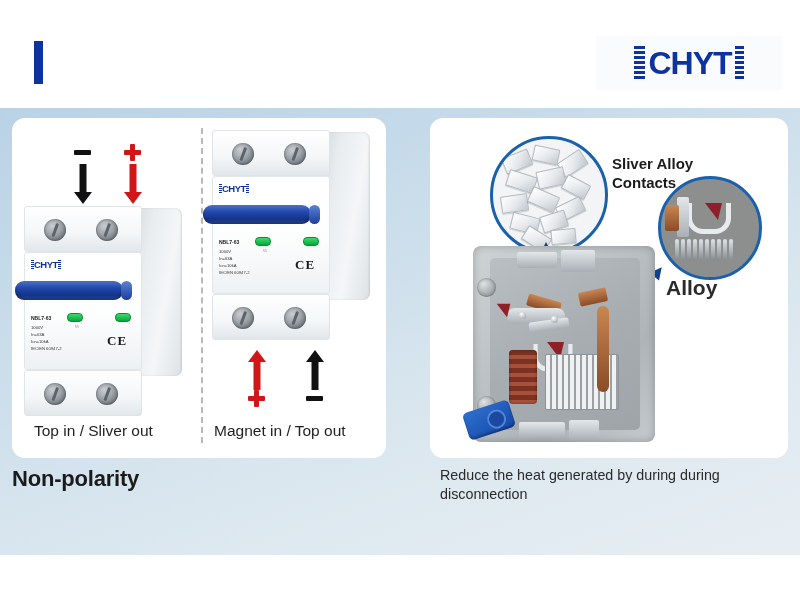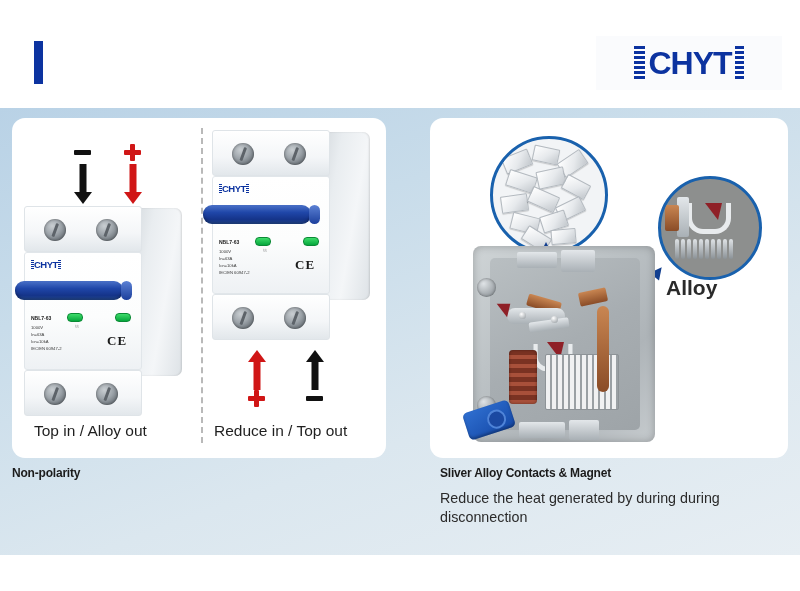--- a/index.html
+++ b/index.html
@@ -39,21 +39,21 @@
 
   
   .card{position:absolute;background:#ffffff;border-radius:13px;overflow:hidden;}
   #card-left{left:12px;top:118px;width:374px;height:340px;}
   #card-right{left:430px;top:118px;width:358px;height:340px;}
 
   
   .caption{position:absolute;}
   #caption-left{left:12px;top:466px;width:400px;}
   #caption-right{left:440px;top:466px;width:350px;}
-  .cap-title{font-size:12px;font-weight:bold;color:#1b1b1b;letter-spacing:-.2px;margin-bottom:9px;}
+  .cap-title{font-size:22px;font-weight:bold;color:#1b1b1b;letter-spacing:-.2px;margin-bottom:3px;}
   .cap-body{font-size:14.3px;color:#2a2a2a;line-height:18.5px;}
 
   
   .divider-dashed{position:absolute;left:189px;top:10px;width:0;height:315px;
     border-left:2px dashed #b9b9b9;}
   .bar-minus{position:absolute;width:17px;height:5px;border-radius:1px;background:#111;}
   .bar-plus{position:absolute;width:17px;height:5px;border-radius:1px;background:#d01616;}
   .bar-plus-v{position:absolute;width:5px;height:17px;border-radius:1px;background:#d01616;}
 
   .arrow{position:absolute;}
@@ -199,21 +199,21 @@
           <div class="label-txt" style="left:6px;top:93px;">IEC/EN 60947-2</div>
           <div class="schem" style="left:50px;top:72px;">⌇⌇</div>
           <div class="ce" style="left:82px;top:80px;">CE</div>
         </div>
         <div class="terminal-block" style="left:0;top:164px;">
           <div class="screw" style="left:19px;top:12px;"></div>
           <div class="screw" style="left:71px;top:12px;"></div>
         </div>
       </div>
 
-      <div class="subcap" style="left:22px;top:304px;">Top in / Alloy out</div>
+      <div class="subcap" style="left:22px;top:304px;">Top in / Sliver out</div>
     </div>
 
     <div>
       <div class="breaker" style="left:200px;top:12px;width:160px;height:210px;">
         <div class="brk-side" style="left:112px;top:2px;"></div>
         <div class="terminal-block" style="left:0;top:0;">
           <div class="screw" style="left:19px;top:12px;"></div>
           <div class="screw" style="left:71px;top:12px;"></div>
         </div>
         <div class="mid-block" style="left:0;top:46px;height:118px;">
@@ -242,40 +242,44 @@
       </div>
       <div class="bar-plus" style="left:236px;top:278px;"></div>
       <div class="bar-plus-v" style="left:242px;top:272px;"></div>
 
       <div class="arrow k up" style="left:294px;top:232px;width:17px;height:40px;">
         <div class="shaft" style="height:30px;"></div>
           <div class="head"></div>
       </div>
       <div class="bar-minus" style="left:294px;top:278px;"></div>
 
-      <div class="subcap" style="left:202px;top:304px;">Reduce in / Top out</div>
+      <div class="subcap" style="left:202px;top:304px;">Magnet in / Top out</div>
     </div>
   </div>
 
   <div class="card" id="card-right">
 
     <div class="circ" id="circle-contacts">
       <div class="chip" style="left:10px;top:14px;width:26px;height:15px;transform:rotate(-22deg);"></div>
       <div class="chip" style="left:40px;top:8px;width:24px;height:14px;transform:rotate(12deg);"></div>
       <div class="chip" style="left:66px;top:16px;width:25px;height:15px;transform:rotate(-34deg);"></div>
       <div class="chip" style="left:14px;top:34px;width:27px;height:15px;transform:rotate(18deg);"></div>
       <div class="chip" style="left:44px;top:30px;width:26px;height:16px;transform:rotate(-12deg);"></div>
       <div class="chip" style="left:70px;top:40px;width:24px;height:14px;transform:rotate(28deg);"></div>
       <div class="chip" style="left:8px;top:56px;width:25px;height:15px;transform:rotate(-8deg);"></div>
       <div class="chip" style="left:36px;top:52px;width:27px;height:15px;transform:rotate(24deg);"></div>
       <div class="chip" style="left:64px;top:62px;width:25px;height:14px;transform:rotate(-26deg);"></div>
       <div class="chip" style="left:18px;top:76px;width:26px;height:15px;transform:rotate(14deg);"></div>
       <div class="chip" style="left:48px;top:74px;width:24px;height:15px;transform:rotate(-18deg);"></div>
       <div class="chip" style="left:30px;top:92px;width:25px;height:14px;transform:rotate(32deg);"></div>
       <div class="chip" style="left:58px;top:90px;width:23px;height:13px;transform:rotate(-5deg);"></div>
+    </div>
+    <div class="callout-label" style="left:182px;top:36px;">
+      <div>Sliver Alloy</div>
+      <div>Contacts</div>
     </div>
     <div class="arrow-tip" style="left:110px;top:124px;"></div>
 
     <div class="circ" id="circle-magnet">
       <div class="magnet-u" style="left:26px;top:24px;"></div>
       <div class="metal" style="left:16px;top:18px;width:12px;height:40px;"></div>
       <div class="cu-strap" style="left:4px;top:26px;width:14px;height:26px;"></div>
       <div class="red-wedge" style="left:44px;top:24px;"></div>
       <div class="pole-row" style="left:14px;top:60px;">
         <div class="pole"></div>
@@ -317,17 +321,16 @@
       <div class="metal" style="left:46px;top:176px;width:46px;height:16px;"></div>
       <div class="metal" style="left:96px;top:174px;width:30px;height:20px;"></div>
     </div>
   </div>
 
   <div class="caption" id="caption-left">
     <div class="cap-title">Non-polarity</div>
   </div>
 
   <div class="caption" id="caption-right">
-    <div class="cap-title">Sliver Alloy Contacts &amp; Magnet</div>
     <div class="cap-body">Reduce the heat generated by during during disconnection</div>
   </div>
 
 </div>
 
 </body></html>

